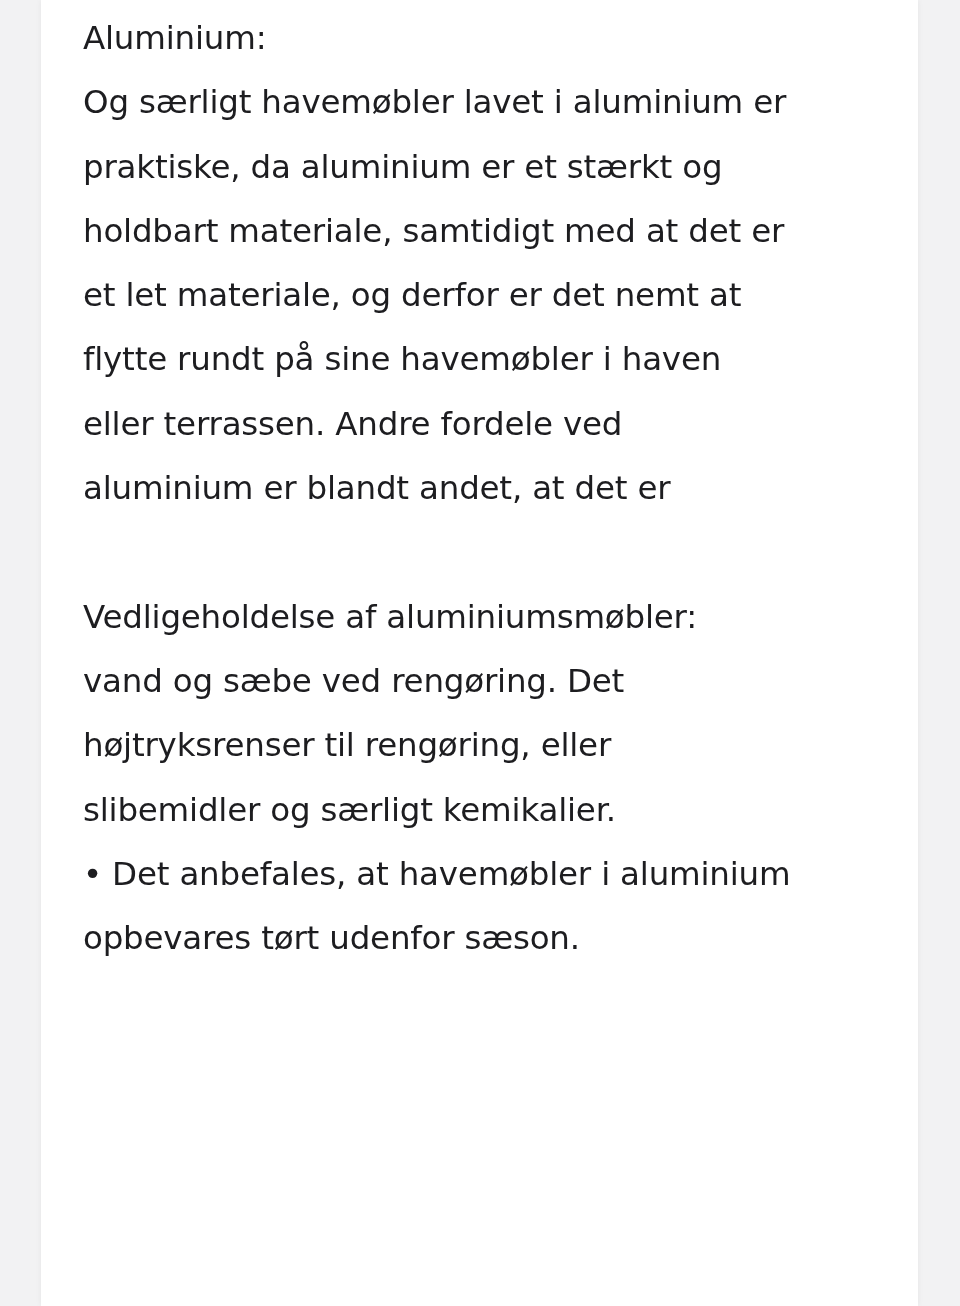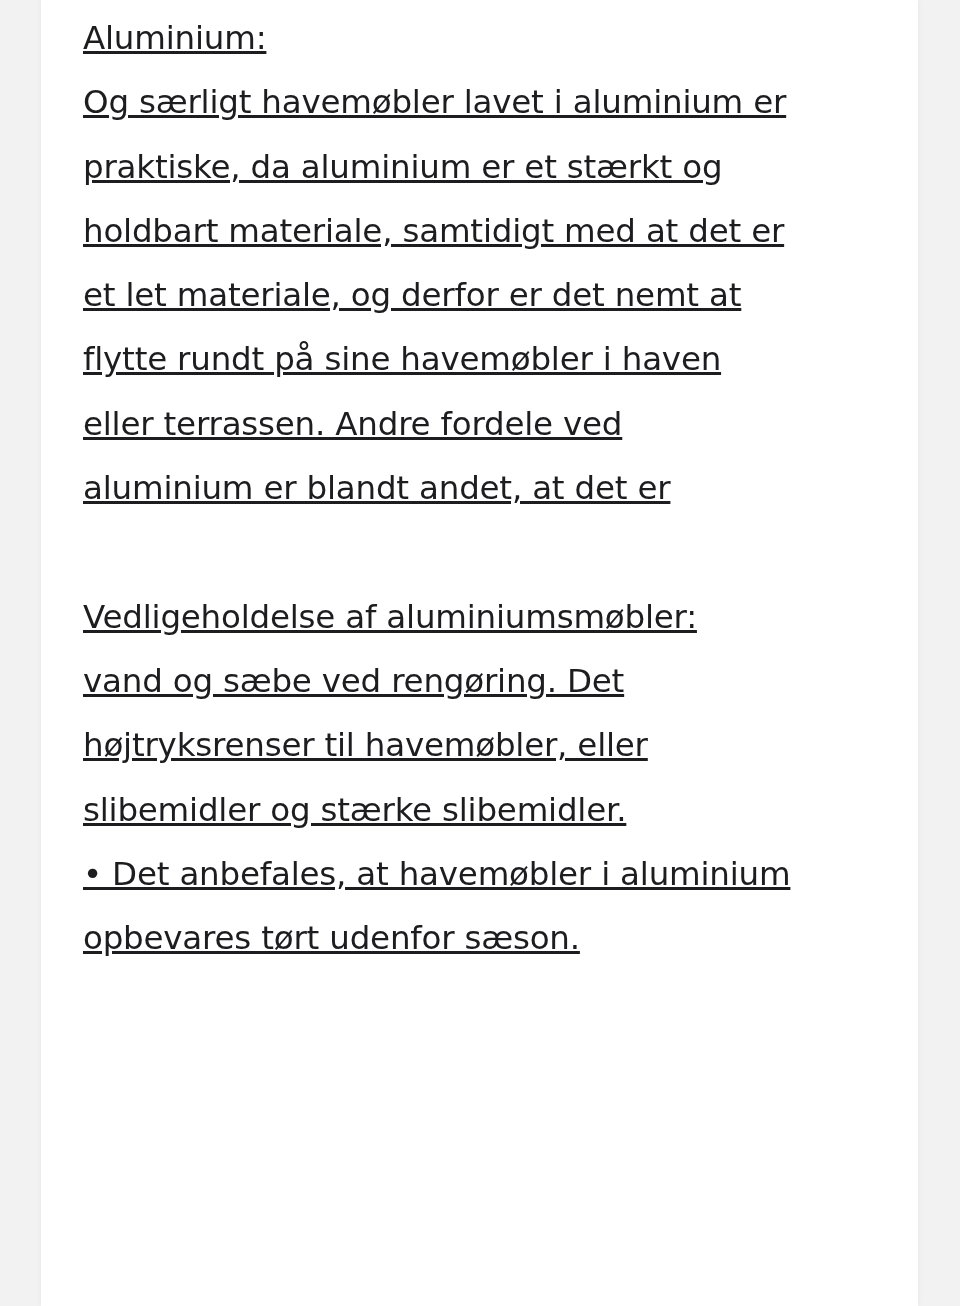--- a/index.html
+++ b/index.html
@@ -22,21 +22,20 @@
     .content {
       position: absolute;
       left: 42px;
       top: 6px;
       width: 820px;
       font-family: "DejaVu Sans", sans-serif;
       font-size: 32.5px;
       line-height: 64.3px;
       color: #1d1d20;
       letter-spacing: -0.2px;
-      text-decoration: underline;
     }
     .line {
       display: block;
       white-space: nowrap;
       height: 64.3px;
     }
     .blank {
       display: block;
       height: 64.3px;
     }
@@ -50,18 +49,18 @@
     <span class="line">Og særligt havemøbler lavet i aluminium er</span>
     <span class="line">praktiske, da aluminium er et stærkt og</span>
     <span class="line">holdbart materiale, samtidigt med at det er</span>
     <span class="line">et let materiale, og derfor er det nemt at</span>
     <span class="line">flytte rundt på sine havemøbler i haven</span>
     <span class="line">eller terrassen. Andre fordele ved</span>
     <span class="line">aluminium er blandt andet, at det er</span>
     <span class="blank"></span>
     <span class="line">Vedligeholdelse af aluminiumsmøbler:</span>
     <span class="line">vand og sæbe ved rengøring. Det</span>
-    <span class="line">højtryksrenser til havemøbler, eller</span>
-    <span class="line">slibemidler og stærke slibemidler.</span>
+    <span class="line">højtryksrenser til rengøring, eller</span>
+    <span class="line">slibemidler og særligt kemikalier.</span>
     <span class="line">• Det anbefales, at havemøbler i aluminium</span>
     <span class="line">opbevares tørt udenfor sæson.</span>
   </div>
 </div>
 
 </body></html>

